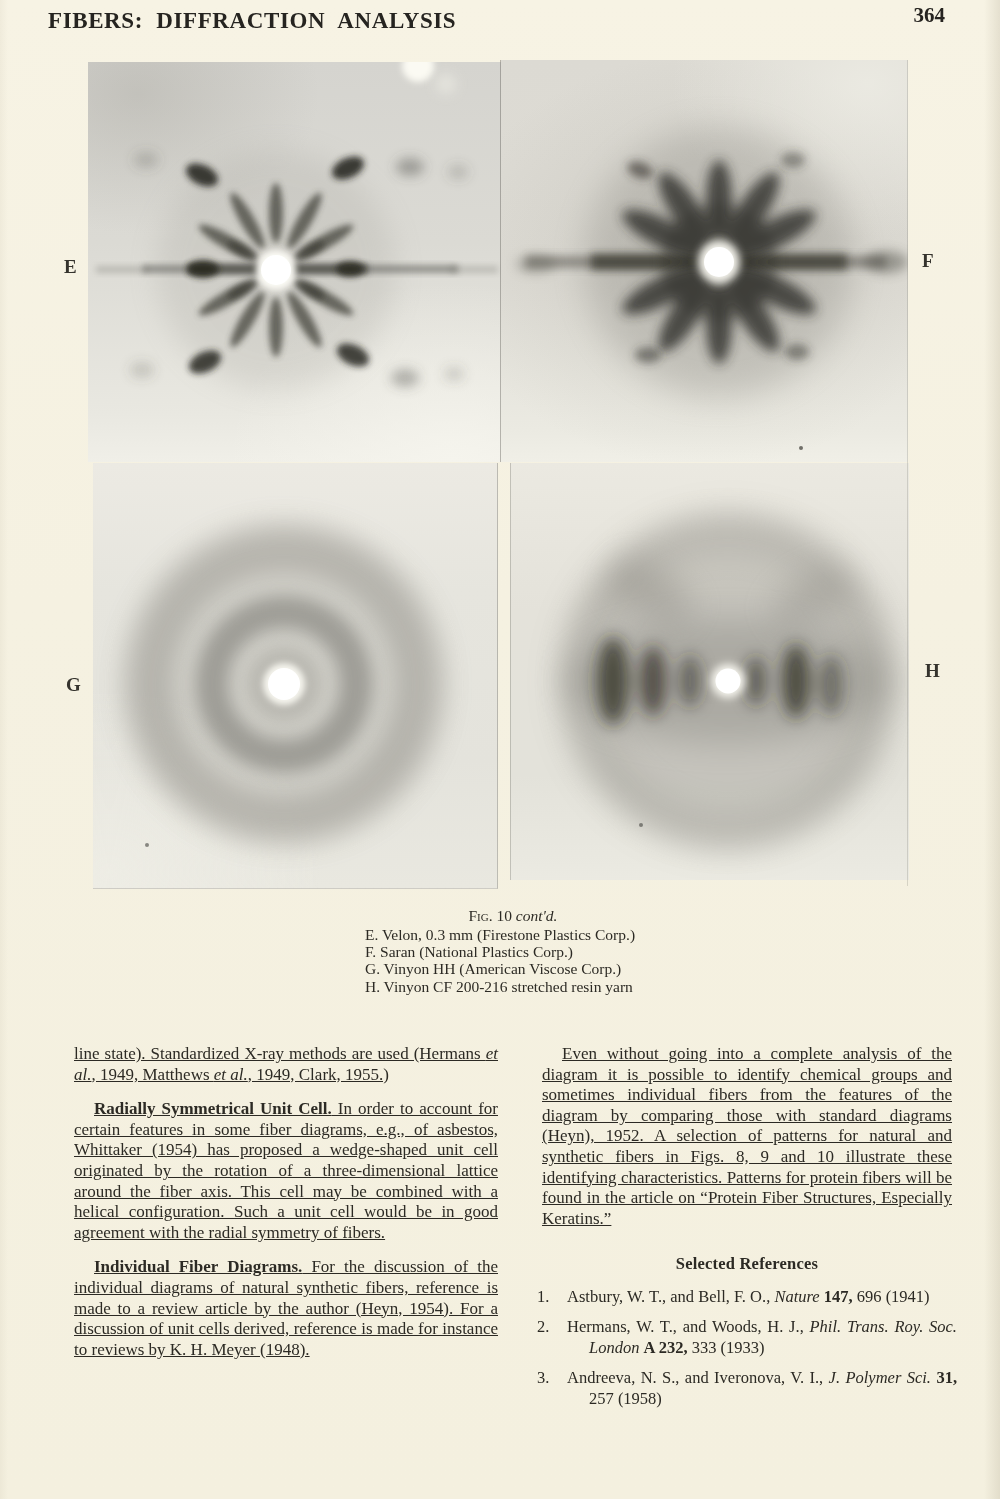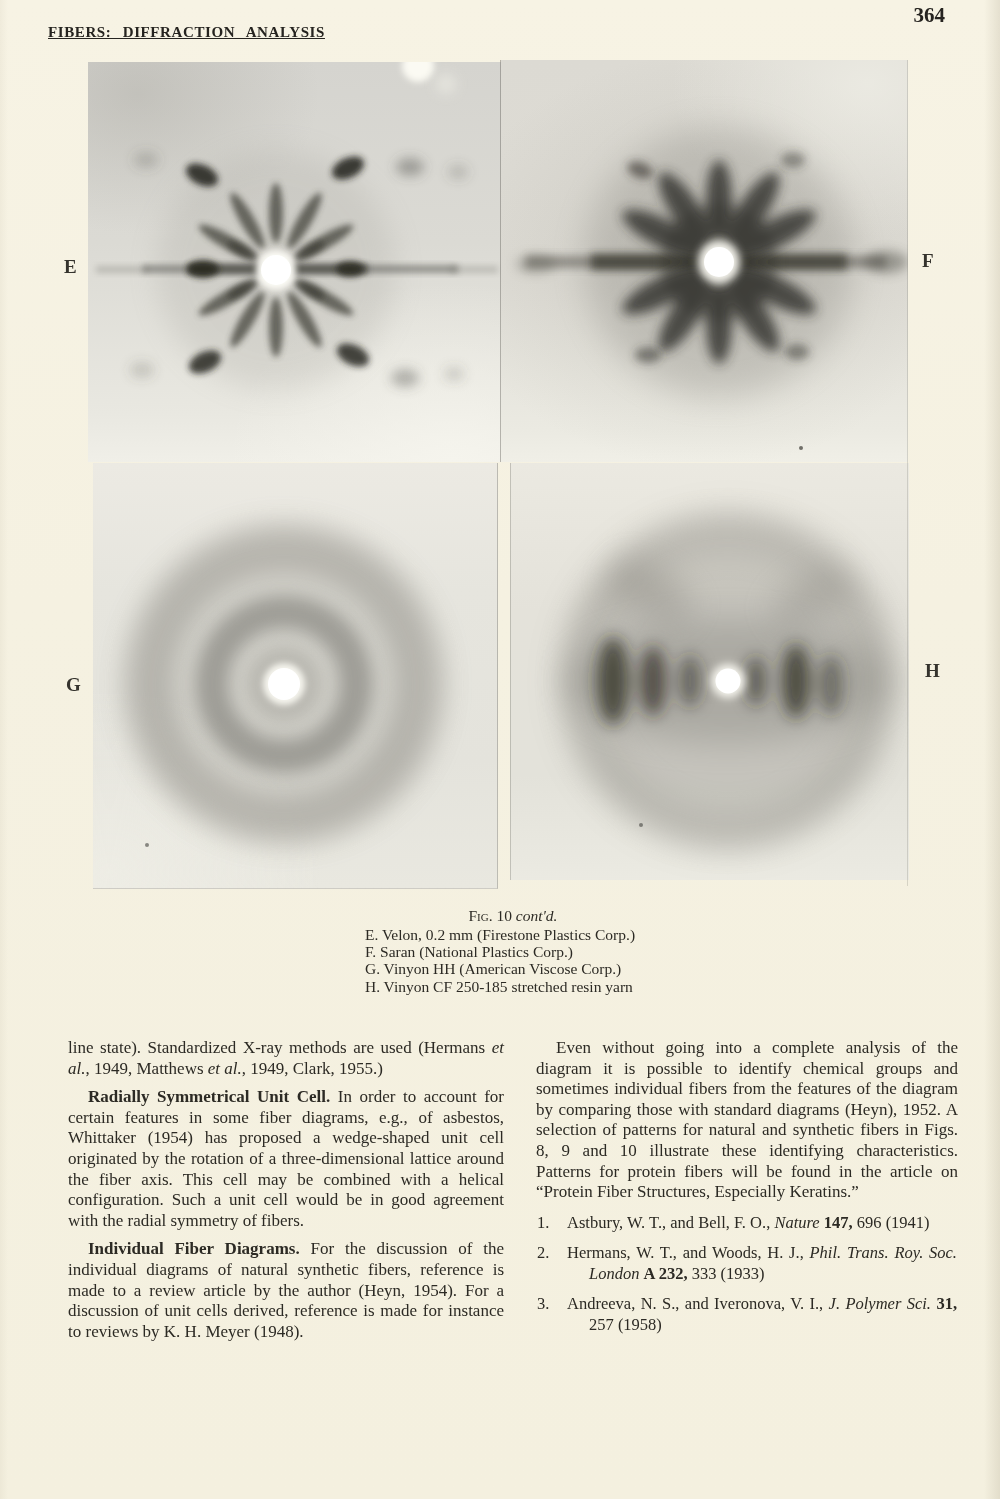--- a/index.html
+++ b/index.html
@@ -8,22 +8,22 @@
     background:linear-gradient(180deg,#f7f3e4 0%,#f5f1e1 40%,#f4f0df 100%);
     font-family:"Liberation Serif","DejaVu Serif",serif;
     color:#2c2a24;
   }
   .edge-shadow{position:absolute;right:0;top:0;width:16px;height:100%;
     background:linear-gradient(90deg,rgba(120,108,80,0) 0%,rgba(120,108,80,0.14) 100%);}
   .left-edge{position:absolute;left:0;top:0;width:8px;height:100%;
     background:linear-gradient(270deg,rgba(120,108,80,0) 0%,rgba(120,108,80,0.06) 100%);}
 
   
-  .running-head{position:absolute;left:48px;top:24px;font-size:15px;font-weight:bold;
-    letter-spacing:0.6px;word-spacing:7px;color:#262420;text-decoration:underline;}
+  .running-head{position:absolute;left:48px;top:8px;font-size:23px;font-weight:bold;
+    letter-spacing:0.6px;word-spacing:7px;color:#262420;}
   .page-number{position:absolute;right:55px;top:3px;font-size:21px;font-weight:bold;color:#262420;text-align:right;}
 
   
   .plate{position:absolute;left:85px;top:60px;width:823px;height:830px;}
   .quad{position:absolute;overflow:hidden;}
   .quad-e{left:3px;top:2px;width:413px;height:400px;
     background:
       radial-gradient(ellipse 260px 200px at 12% 8%,rgba(150,148,140,0.30),rgba(150,148,140,0) 70%),
       radial-gradient(ellipse 300px 240px at 88% 100%,rgba(246,245,238,0.85),rgba(246,245,238,0) 75%),
       linear-gradient(180deg,#d5d4cf 0%,#dbdad4 45%,#e9e8e1 88%,#f0efe8 100%);}
@@ -59,21 +59,21 @@
   .sc{font-variant:small-caps;margin-left:26px;}
   .i{font-style:italic;}
   .b{font-weight:bold;}
   .cap-lines{display:inline-block;text-align:left;line-height:17.2px;margin-top:1px;}
 
   
   .columns{position:absolute;left:60px;top:1030px;width:906px;display:flex;gap:16px;}
   .col{font-size:17px;line-height:20.6px;text-align:justify;}
   .col-left{width:452px;}
   .col-right{width:438px;}
-  p.para{margin:8px;}
+  p.para{margin:14px;text-decoration:underline;}
   p.indent{text-indent:20px;}
   .refs-heading{text-align:center;font-weight:bold;font-size:16.5px;margin-top:25px;margin-bottom:11px;letter-spacing:0.2px;}
   .ref{font-size:16.5px;line-height:21px;text-align:justify;padding-left:52px;margin:9px;}
   .ref-num{display:inline-block;width:30px;margin-left:-52px;}
 </style>
 </head>
 <body>
 
 <div class="left-edge"></div>
 <div class="edge-shadow"></div>
@@ -259,32 +259,33 @@
 </div>
 
 <span class="plabel plabel-e">E</span>
 <span class="plabel plabel-f">F</span>
 <span class="plabel plabel-g">G</span>
 <span class="plabel plabel-h">H</span>
 
 <div class="caption">
   <div class="cap-title"><span class="sc">Fig.</span><span> 10 </span><span class="i">cont'd.</span></div>
   <div class="cap-lines">
-    <div>E. Velon, 0.2 mm (Firestone Plastics Corp.)</div>
+    <div>E. Velon, 0.3 mm (Firestone Plastics Corp.)</div>
     <div>F. Saran (National Plastics Corp.)</div>
     <div>G. Vinyon HH (American Viscose Corp.)</div>
-    <div>H. Vinyon CF 250-185 stretched resin yarn</div>
+    <div>H. Vinyon CF 200-216 stretched resin yarn</div>
   </div>
 </div>
 
 <div class="columns">
   <div class="col col-left">
     <p class="para"><span>line state). Standardized X-ray methods are used (Hermans </span><span class="i">et al.</span><span>, 1949, Matthews </span><span class="i">et al.</span><span>, 1949, Clark, 1955.)</span></p>
     <p class="para indent"><span class="b">Radially Symmetrical Unit Cell.</span><span> In order to account for certain features in some fiber diagrams, e.g., of asbestos, Whittaker (1954) has proposed a wedge-shaped unit cell originated by the rotation of a three-dimensional lattice around the fiber axis. This cell may be combined with a helical configuration. Such a unit cell would be in good agreement with the radial symmetry of fibers.</span></p>
     <p class="para indent"><span class="b">Individual Fiber Diagrams.</span><span> For the discussion of the individual diagrams of natural synthetic fibers, reference is made to a review article by the author (Heyn, 1954). For a discussion of unit cells derived, reference is made for instance to reviews by K. H. Meyer (1948).</span></p>
   </div>
   <div class="col col-right">
     <p class="para indent"><span>Even without going into a complete analysis of the diagram it is possible to identify chemical groups and sometimes individual fibers from the features of the diagram by comparing those with standard diagrams (Heyn), 1952. A selection of patterns for natural and synthetic fibers in Figs. 8, 9 and 10 illustrate these identifying characteristics. Patterns for protein fibers will be found in the article on “Protein Fiber Structures, Especially Keratins.”</span></p>
+    <div class="refs-heading">Selected References</div>
     <p class="ref"><span class="ref-num">1.</span><span><span>Astbury, W. T., and Bell, F. O., </span><span class="i">Nature</span><span> </span><span class="b">147,</span><span> 696 (1941)</span></span></p>
     <p class="ref"><span class="ref-num">2.</span><span><span>Hermans, W. T., and Woods, H. J., </span><span class="i">Phil. Trans. Roy. Soc. London</span><span> </span><span class="b">A 232,</span><span> 333 (1933)</span></span></p>
     <p class="ref"><span class="ref-num">3.</span><span><span>Andreeva, N. S., and Iveronova, V. I., </span><span class="i">J. Polymer Sci.</span><span> </span><span class="b">31,</span><span> 257 (1958)</span></span></p>
   </div>
 </div>
 
 </body></html>

